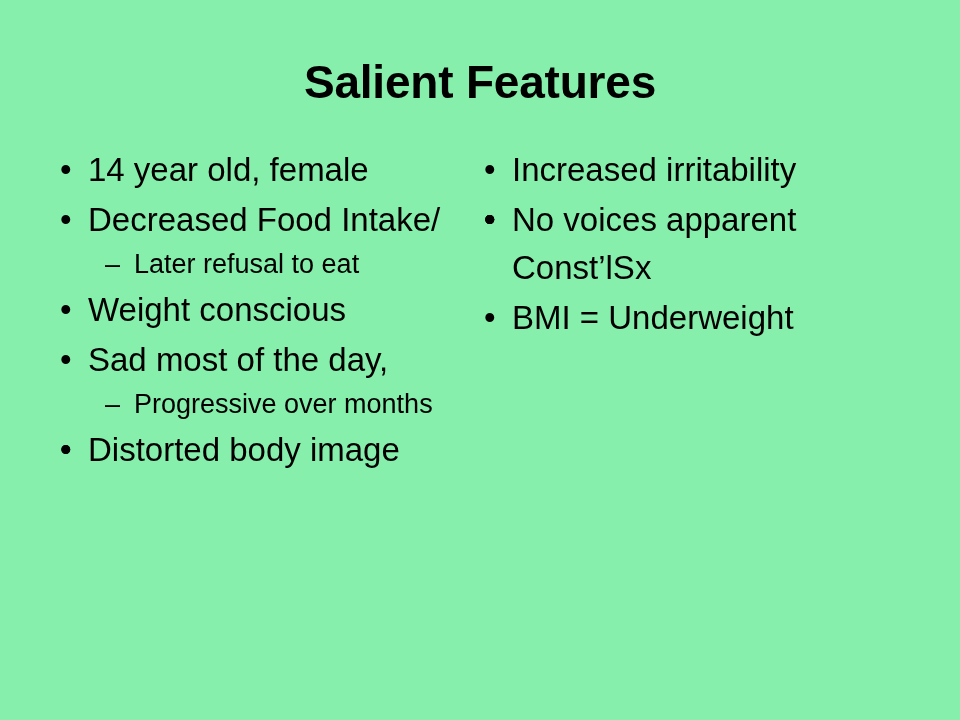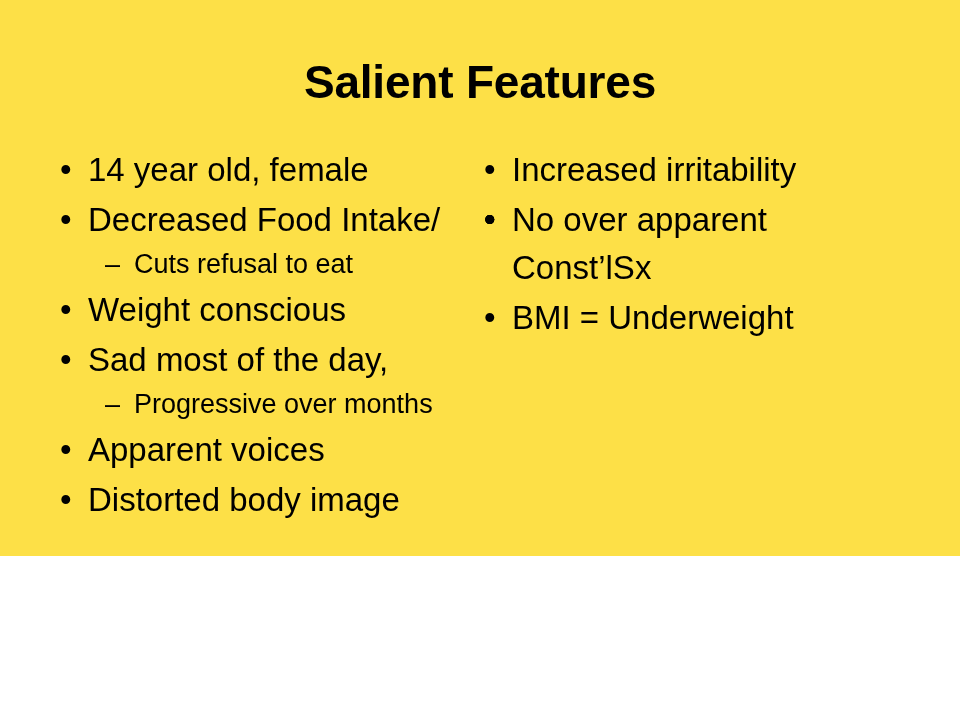--- a/index.html
+++ b/index.html
@@ -12,22 +12,22 @@
     height: 720px;
     overflow: hidden;
     font-family: "Liberation Sans", sans-serif;
     color: #000000;
     -webkit-font-smoothing: antialiased;
   }
 
   .slide {
     position: relative;
     width: 960px;
-    height: 556px;
-    background: #fde047;
+    height: 720px;
+    background: #86efac;
     box-sizing: border-box;
   }
 
   .slide-title {
     position: absolute;
     top: 56px;
     left: 0;
     width: 960px;
     text-align: center;
     font-size: 46px;
@@ -128,21 +128,21 @@
           <span class="bullet-mark">•</span>
           <span>14 year old, female</span>
         </li>
 
         <li class="bullet-item">
           <span class="bullet-mark">•</span>
           <span>Decreased Food Intake/</span>
           <ul class="sub-bullets">
             <li class="sub-bullet-item">
               <span class="dash-mark">–</span>
-              <span>Cuts refusal to eat</span>
+              <span>Later refusal to eat</span>
             </li>
           </ul>
         </li>
 
         <li class="bullet-item">
           <span class="bullet-mark">•</span>
           <span>Weight conscious</span>
         </li>
 
         <li class="bullet-item">
@@ -151,21 +151,20 @@
           <ul class="sub-bullets">
             <li class="sub-bullet-item">
               <span class="dash-mark">–</span>
               <span>Progressive over </span><span class="emphasis-bold">months</span>
             </li>
           </ul>
         </li>
 
         <li class="bullet-item">
           <span class="bullet-mark">•</span>
-          <span>Apparent voices</span>
         </li>
 
         <li class="bullet-item">
           <span class="bullet-mark">•</span>
           <span>Distorted body image</span>
         </li>
 
       </ul>
     </div>
 
@@ -184,21 +183,21 @@
         <li class="bullet-item">
           <span class="bullet-mark">•</span>
         </li>
 
         <li class="bullet-item">
           <span class="bullet-mark">•</span>
         </li>
 
         <li class="bullet-item">
           <span class="bullet-mark">•</span>
-          <span>No over apparent Const’lSx</span>
+          <span>No voices apparent Const’lSx</span>
         </li>
 
         <li class="bullet-item">
           <span class="bullet-mark">•</span>
           <span>BMI = Underweight</span>
         </li>
 
       </ul>
     </div>
 

